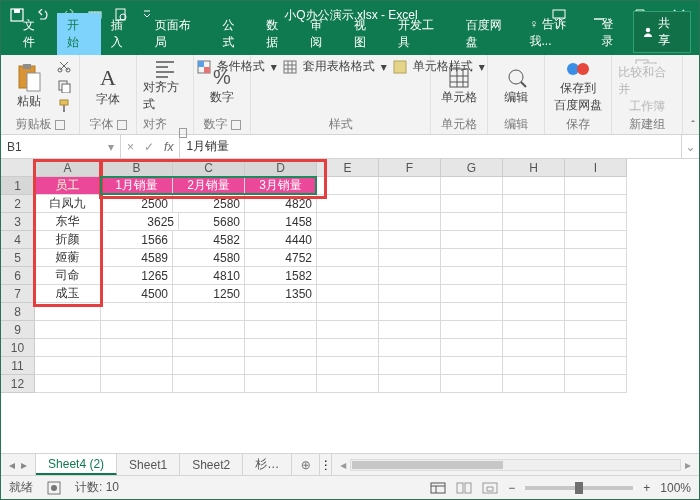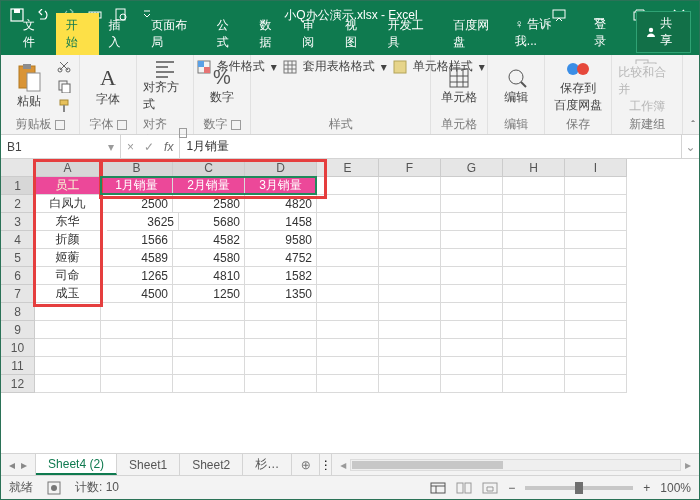--- a/index.html
+++ b/index.html
@@ -5,22 +5,22 @@
 *{box-sizing:border-box;margin:0;padding:0;font-family:"Microsoft YaHei",Arial,sans-serif;font-size:12px;-webkit-user-select:none;user-select:none}
 body{background:#fff;width:700px;height:500px;overflow:hidden;display:flex;flex-direction:column;border:1px solid #2b7257}
 .titlebar{background:#0f7a4f;height:28px;display:flex;align-items:center;color:#fff;padding:0 4px}
 .titlebar .qat{display:flex;gap:2px;align-items:center}
 .qat-btn{width:24px;height:22px;display:flex;align-items:center;justify-content:center;cursor:pointer}
 .titlebar .title{flex:1;text-align:center;font-size:12px}
 .win-ctrls{display:flex;align-items:center;gap:8px}
 .win-btn{width:32px;height:22px;display:flex;align-items:center;justify-content:center;cursor:pointer}
 .tabsbar{background:#0f7a4f;height:26px;display:flex;align-items:flex-end;padding-left:12px}
 .tab{color:#fff;padding:4px 10px;cursor:pointer;font-size:12px}
-.tab.active{background:#fde047;color:#0f7a4f}
-.tab-tail{margin-left:auto;display:flex;align-items:center;gap:14px;padding-right:4px}
+.tab.active{background:#7dd3fc;color:#0f7a4f}
+.tab-tail{margin-left:auto;display:flex;align-items:center;gap:2px;padding-right:4px}
 .tab-tail .tab{padding:4px 6px}
 .share-btn{background:#127048;color:#fff;padding:3px 8px;border:1px solid #2fa274;margin:0 4px 2px 0;display:flex;align-items:center;gap:4px;cursor:pointer}
 .ribbon{background:#f3f3f3;border-bottom:1px solid #d4d4d4;height:80px;display:flex;align-items:stretch}
 .rgroup{display:flex;flex-direction:column;align-items:center;justify-content:space-between;padding:2px 6px 1px;border-right:1px solid #e1e1e1}
 .rgroup .gbody{flex:1;display:flex;align-items:center;gap:4px}
 .rgroup .glabel{font-size:11px;color:#7a7a7a;padding-top:1px;display:flex;align-items:center;gap:3px}
 .bigbtn{display:flex;flex-direction:column;align-items:center;justify-content:center;width:44px;height:58px;cursor:pointer;color:#444}
 .mini{font-size:11px;color:#444;cursor:pointer;display:flex;align-items:center;gap:6px;padding:1px 2px;white-space:nowrap}
 .formula-bar{height:24px;display:flex;align-items:stretch;border-bottom:1px solid #d4d4d4;background:#fff}
 .namebox{width:120px;border-right:1px solid #d4d4d4;padding:2px 6px;display:flex;align-items:center;justify-content:space-between;color:#444}
@@ -396,21 +396,21 @@
         <div class="cell num" style="left: 138px; top: 36px; width: 72px; height: 18px;">5680</div>
         <div class="cell num" style="left: 210px; top: 36px; width: 72px; height: 18px;">1458</div>
         <div class="cell" style="left: 282px; top: 36px; width: 62px; height: 18px;"></div>
         <div class="cell" style="left: 344px; top: 36px; width: 62px; height: 18px;"></div>
         <div class="cell" style="left: 406px; top: 36px; width: 62px; height: 18px;"></div>
         <div class="cell" style="left: 468px; top: 36px; width: 62px; height: 18px;"></div>
         <div class="cell" style="left: 530px; top: 36px; width: 62px; height: 18px;"></div>
         <div class="cell center" style="left: 0px; top: 54px; width: 66px; height: 18px;">折颜</div>
         <div class="cell num" style="left: 66px; top: 54px; width: 72px; height: 18px;">1566</div>
         <div class="cell num" style="left: 138px; top: 54px; width: 72px; height: 18px;">4582</div>
-        <div class="cell num" style="left: 210px; top: 54px; width: 72px; height: 18px;">9580</div>
+        <div class="cell num" style="left: 210px; top: 54px; width: 72px; height: 18px;">4440</div>
         <div class="cell" style="left: 282px; top: 54px; width: 62px; height: 18px;"></div>
         <div class="cell" style="left: 344px; top: 54px; width: 62px; height: 18px;"></div>
         <div class="cell" style="left: 406px; top: 54px; width: 62px; height: 18px;"></div>
         <div class="cell" style="left: 468px; top: 54px; width: 62px; height: 18px;"></div>
         <div class="cell" style="left: 530px; top: 54px; width: 62px; height: 18px;"></div>
         <div class="cell center" style="left: 0px; top: 72px; width: 66px; height: 18px;">姬蘅</div>
         <div class="cell num" style="left: 66px; top: 72px; width: 72px; height: 18px;">4589</div>
         <div class="cell num" style="left: 138px; top: 72px; width: 72px; height: 18px;">4580</div>
         <div class="cell num" style="left: 210px; top: 72px; width: 72px; height: 18px;">4752</div>
         <div class="cell" style="left: 282px; top: 72px; width: 62px; height: 18px;"></div>

